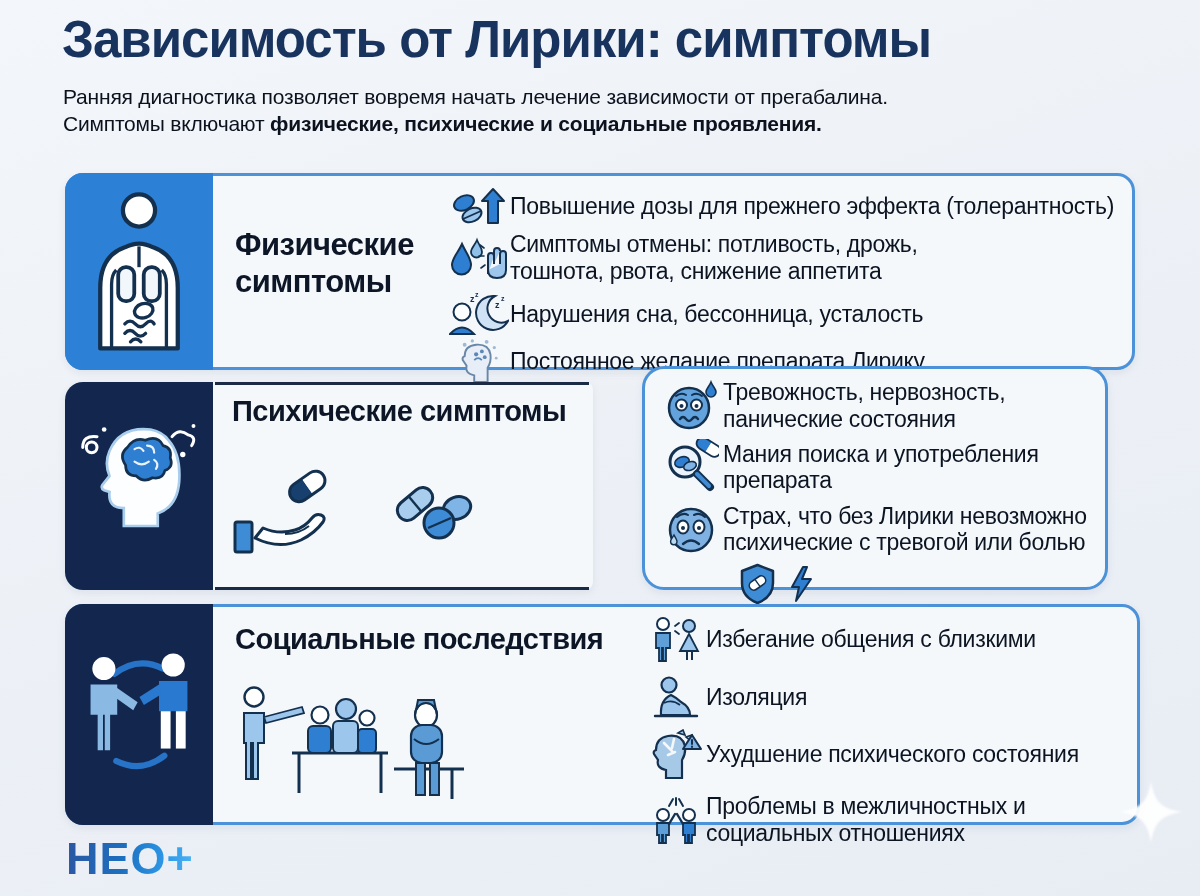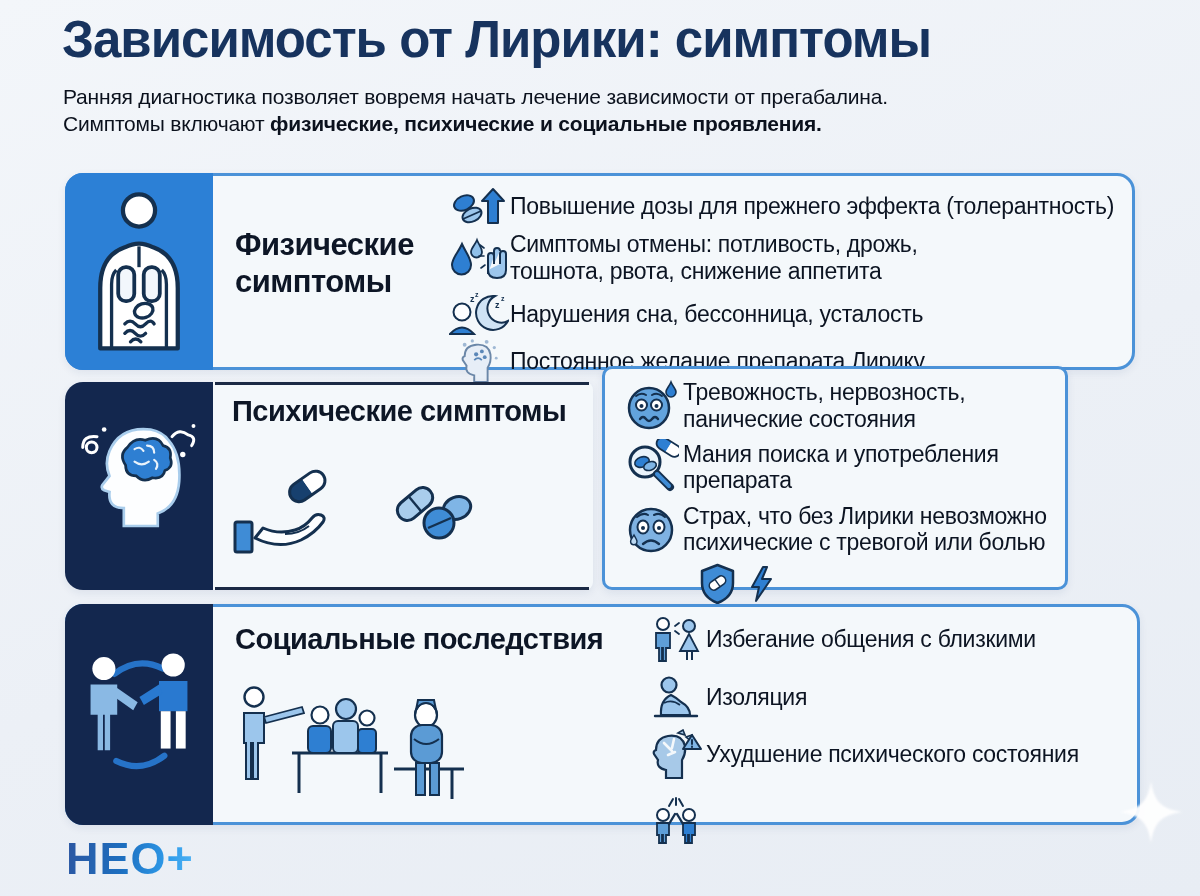--- a/index.html
+++ b/index.html
@@ -22,21 +22,21 @@
   .panel-blue{background:#2c80d6;}
   .panel-navy{background:#13274e;}
 
   #card-physical{left:65px;top:173px;width:1070px;height:197px;}
   #card-psych{left:65px;top:382px;width:528px;height:208px;border:none;border-radius:18px 8px 8px 18px;
               box-shadow:0 3px 9px rgba(25,55,105,.08);}
   #card-psych::before,#card-psych::after{content:"";position:absolute;left:150px;right:4px;height:3px;background:#1b2a45;}
   #card-psych::before{top:0;}
   #card-psych::after{bottom:0;}
   #card-psych .panel{left:0;top:0;height:100%;}
-  #psych-listbox{left:602px;top:366px;width:466px;height:224px;border-radius:10px;}
+  #psych-listbox{left:642px;top:366px;width:466px;height:224px;border-radius:22px;}
   #card-social{left:65px;top:604px;width:1075px;height:221px;padding-left:19px;}
 
   .card-title{position:absolute;font-weight:800;color:#0d1626;letter-spacing:-0.5px;line-height:1.2;}
   #card-physical .card-title{left:167px;top:50px;font-size:31px;width:240px;}
   #card-psych .card-title{left:167px;top:12px;font-size:29px;width:400px;}
   #card-social .card-title{left:167px;top:15px;font-size:29px;width:420px;}
 
   
   .items{position:absolute;display:flex;flex-direction:column;}
   .item{display:flex;align-items:center;}
@@ -359,20 +359,21 @@
           <svg width="50" height="48" viewBox="0 0 50 48">
             <path d="M18 10 L22 3 M25 9 V2 M32 10 L28 3" stroke="#14304f" stroke-width="2" stroke-linecap="round"></path>
             <circle cx="12" cy="19" r="6" fill="#fff" stroke="#14304f" stroke-width="2"></circle>
             <path d="M6 27 h12 v12 h-3 v8 h-3 v-8 h-1 v8 h-3 v-8 h-2 z" fill="#5f9fd8" stroke="#14304f" stroke-width="1.8"></path>
             <path d="M18 28 l6 -10" stroke="#14304f" stroke-width="2.4" stroke-linecap="round"></path>
             <circle cx="38" cy="19" r="6" fill="#fff" stroke="#14304f" stroke-width="2"></circle>
             <path d="M32 27 h12 v12 h-3 v8 h-3 v-8 h-1 v8 h-3 v-8 h-2 z" fill="#2e7fd2" stroke="#14304f" stroke-width="1.8"></path>
             <path d="M32 28 l-6 -10" stroke="#14304f" stroke-width="2.4" stroke-linecap="round"></path>
           </svg>
         </span>
+        <span class="txt">Проблемы в межличностных и социальных отношениях</span>
       </div>
     </div>
   </div>
 
   <div class="logo">НЕО+</div>
 
   <svg class="sparkle" viewBox="0 0 60 60">
     <path d="M30 0 C33 20 40 27 60 30 C40 33 33 40 30 60 C27 40 20 33 0 30 C20 27 27 20 30 0 Z" fill="#ffffff"></path>
   </svg>
 

